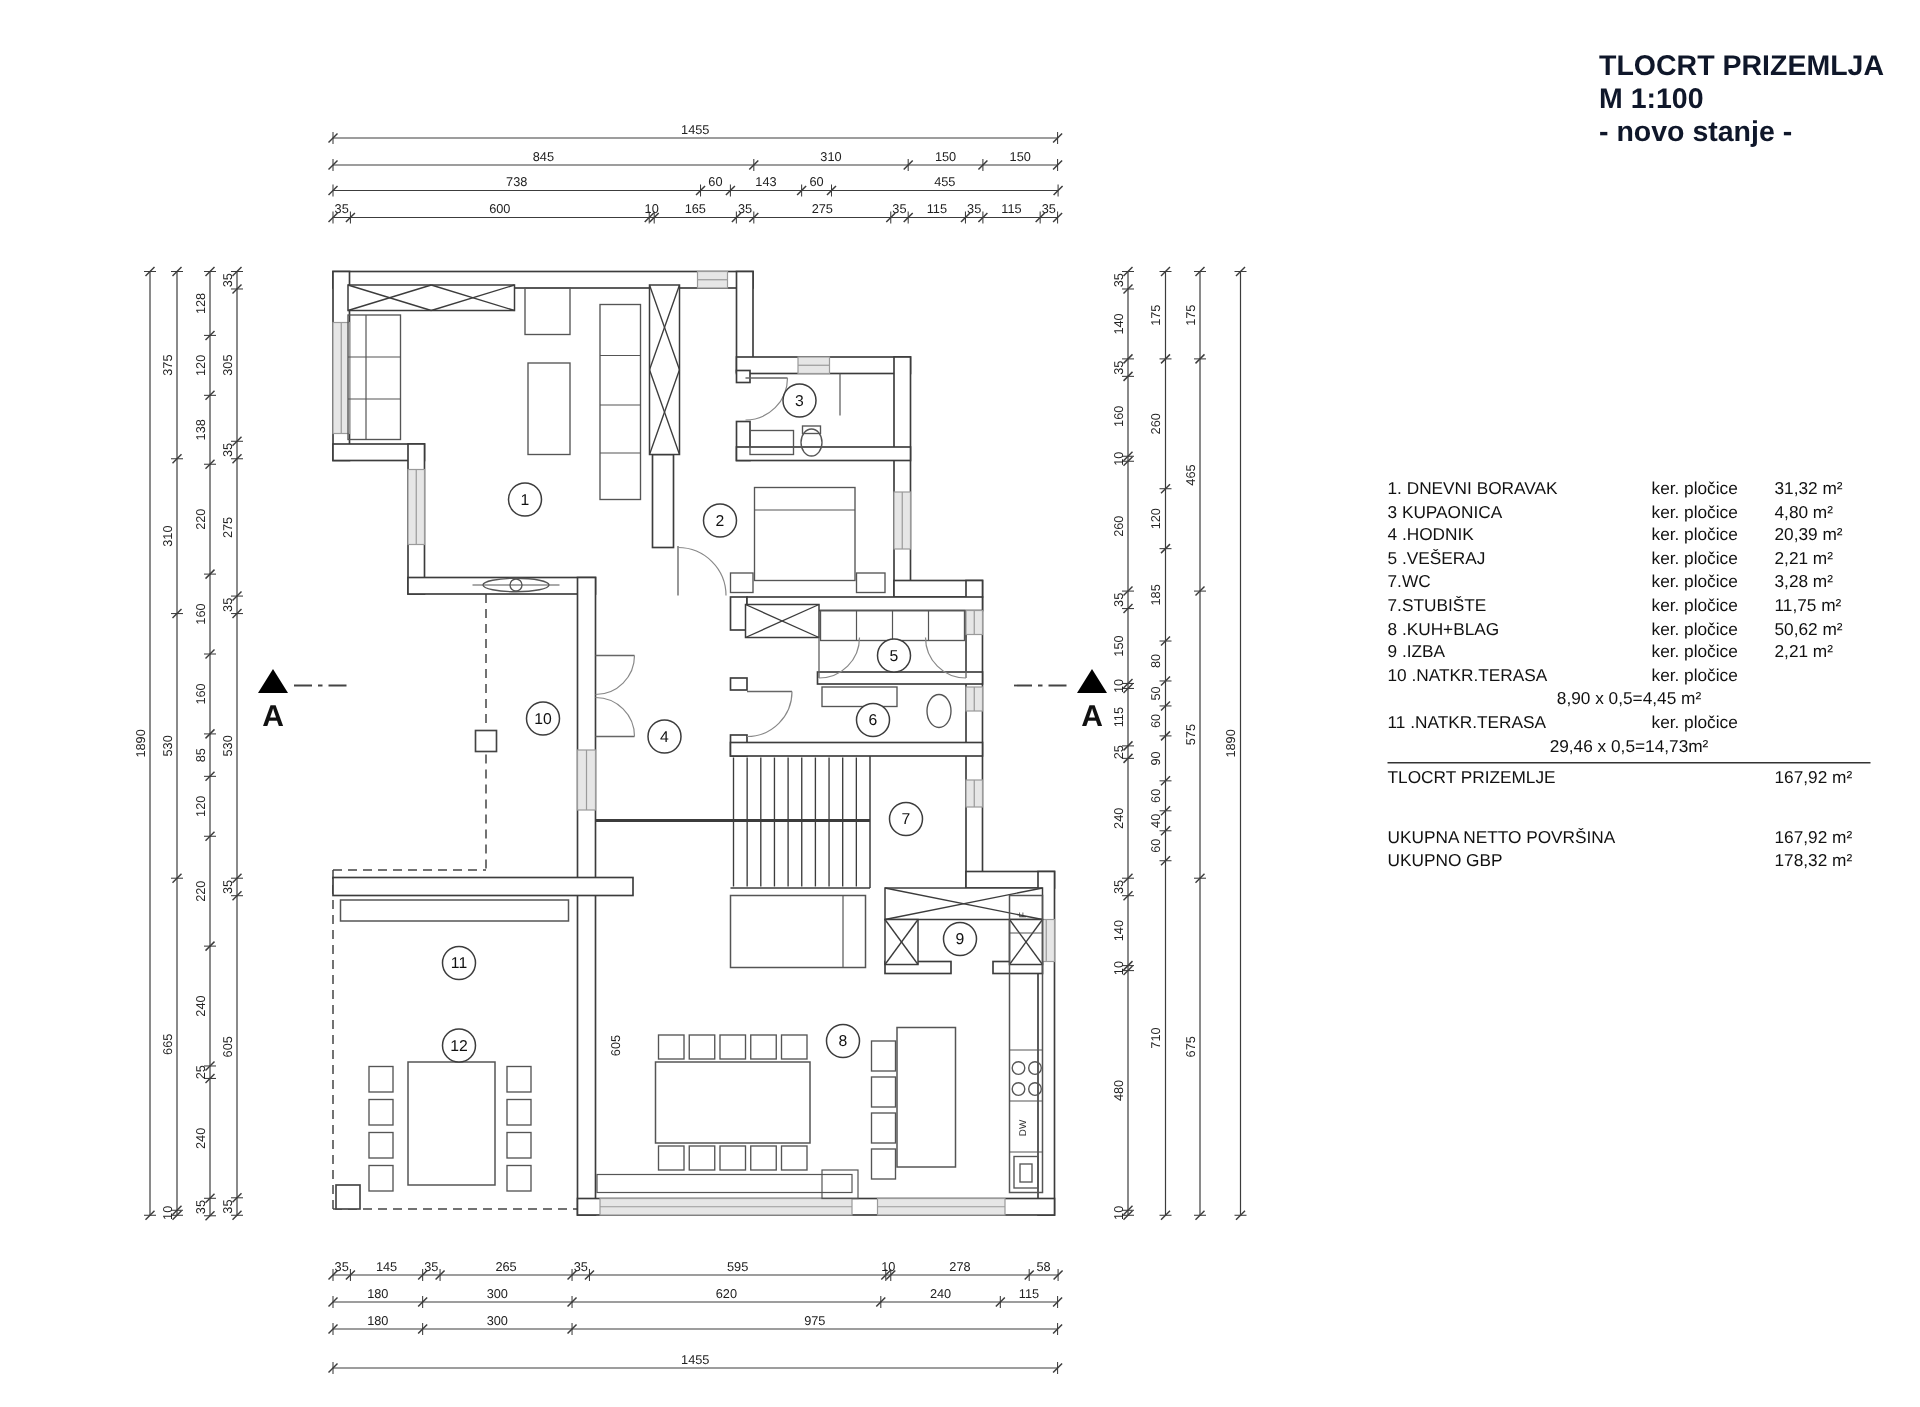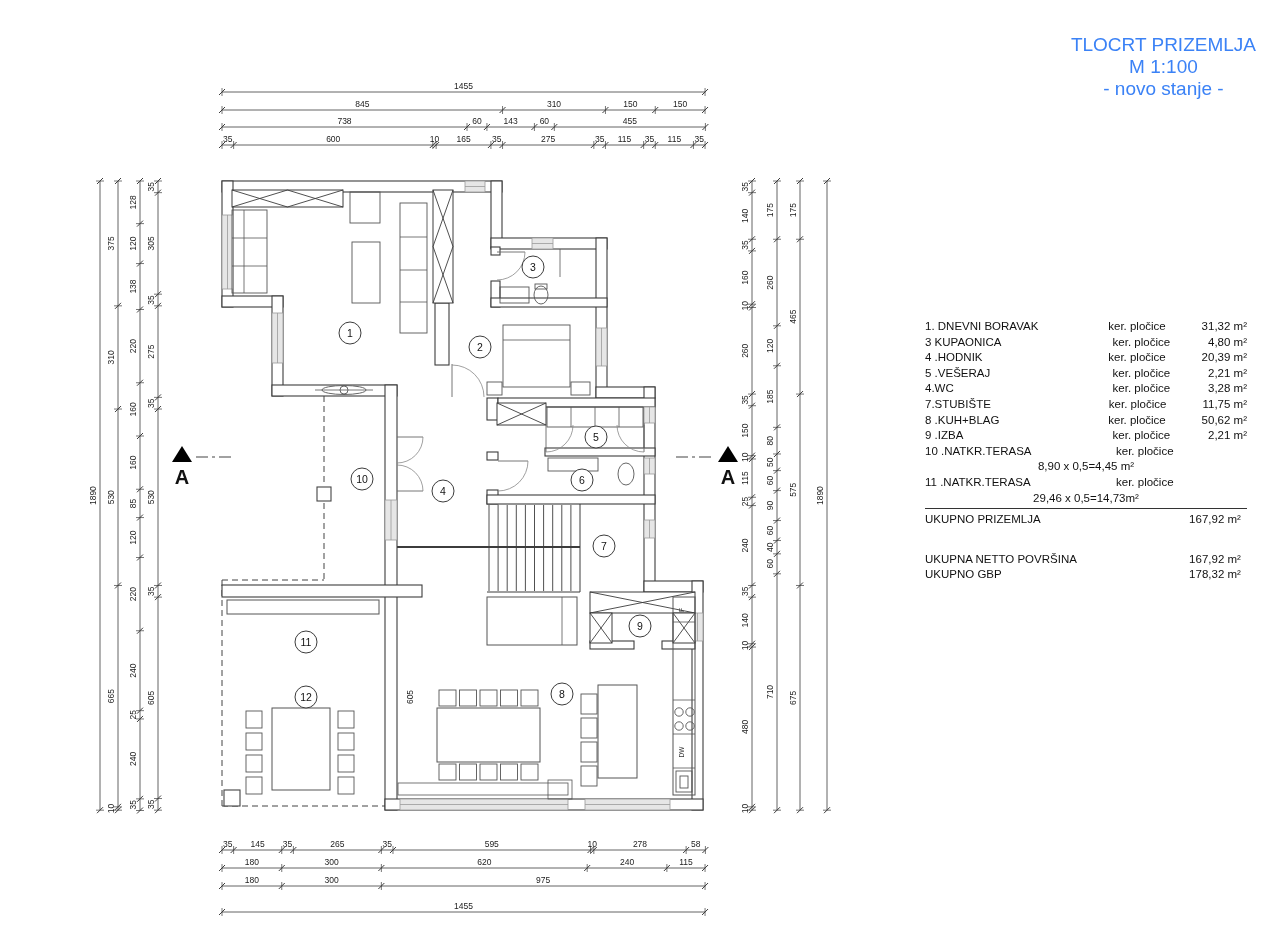--- a/index.html
+++ b/index.html
@@ -1,27 +1,27 @@
 <!DOCTYPE html>
 <html><head>
 <meta charset="utf-8">
 <style>
   html,body{margin:0;padding:0;background:#ffffff;}
   #stage{position:relative;width:1280px;height:938px;background:#fff;overflow:hidden;
          font-family:"Liberation Sans", sans-serif;color:#1a1a1a;}
   #plan-svg{position:absolute;left:0;top:0;}
   
-  #title-block{position:absolute;right:24px;top:34px;text-align:center;
-               font-weight:normal;font-size:19px;line-height:22px;color:#3b82f6;}
+  #title-block{position:absolute;right:24px;top:34px;text-align:left;
+               font-weight:bold;font-size:19px;line-height:22px;color:#0f172a;}
   
   #legend{position:absolute;left:925px;top:319px;width:322px;font-size:11.5px;line-height:15.6px;color:#111;}
-  .lrow{display:flex;gap:15px;}
+  .lrow{display:flex;}
   .lname{width:176px;white-space:nowrap;}
   .lfloor{width:82px;white-space:nowrap;}
-  .larea{flex:1;text-align:center;white-space:nowrap;}
+  .larea{flex:1;text-align:left;white-space:nowrap;}
   .lcalc{text-align:center;white-space:nowrap;}
   .ltotal{display:flex;border-top:1.5px solid #333;margin-top:2px;padding-top:3px;}
   .ltotal .lname{width:258px;}
   #legend-extra{margin-top:24px;}
   .xrow{display:flex;}
   .xrow .lname{width:258px;}
 </style>
 </head>
 <body>
 
@@ -654,21 +654,21 @@
           <span class="lname">4 .HODNIK</span>
           <span class="lfloor">ker. pločice</span>
           <span class="larea">20,39 m²</span>
         </div>
         <div class="lrow">
           <span class="lname">5 .VEŠERAJ</span>
           <span class="lfloor">ker. pločice</span>
           <span class="larea">2,21 m²</span>
         </div>
         <div class="lrow">
-          <span class="lname">4.WC</span>
+          <span class="lname">7.WC</span>
           <span class="lfloor">ker. pločice</span>
           <span class="larea">3,28 m²</span>
         </div>
         <div class="lrow">
           <span class="lname">7.STUBIŠTE</span>
           <span class="lfloor">ker. pločice</span>
           <span class="larea">11,75 m²</span>
         </div>
         <div class="lrow">
           <span class="lname">8 .KUH+BLAG</span>
@@ -687,21 +687,21 @@
         </div>
         <div class="lcalc">8,90 x 0,5=4,45 m²</div>
         <div class="lrow">
           <span class="lname">11 .NATKR.TERASA</span>
           <span class="lfloor">ker. pločice</span>
           <span class="larea"></span>
         </div>
         <div class="lcalc">29,46 x 0,5=14,73m²</div>
       </div>
     <div class="ltotal">
-      <span class="lname">UKUPNO PRIZEMLJA</span>
+      <span class="lname">TLOCRT PRIZEMLJE</span>
       <span class="larea">167,92 m²</span>
     </div>
     <div id="legend-extra">
       <div class="xrow">
         <span class="lname">UKUPNA NETTO POVRŠINA</span>
         <span class="larea">167,92  m²</span>
       </div>
       <div class="xrow">
         <span class="lname">UKUPNO GBP</span>
         <span class="larea">178,32 m²</span>

